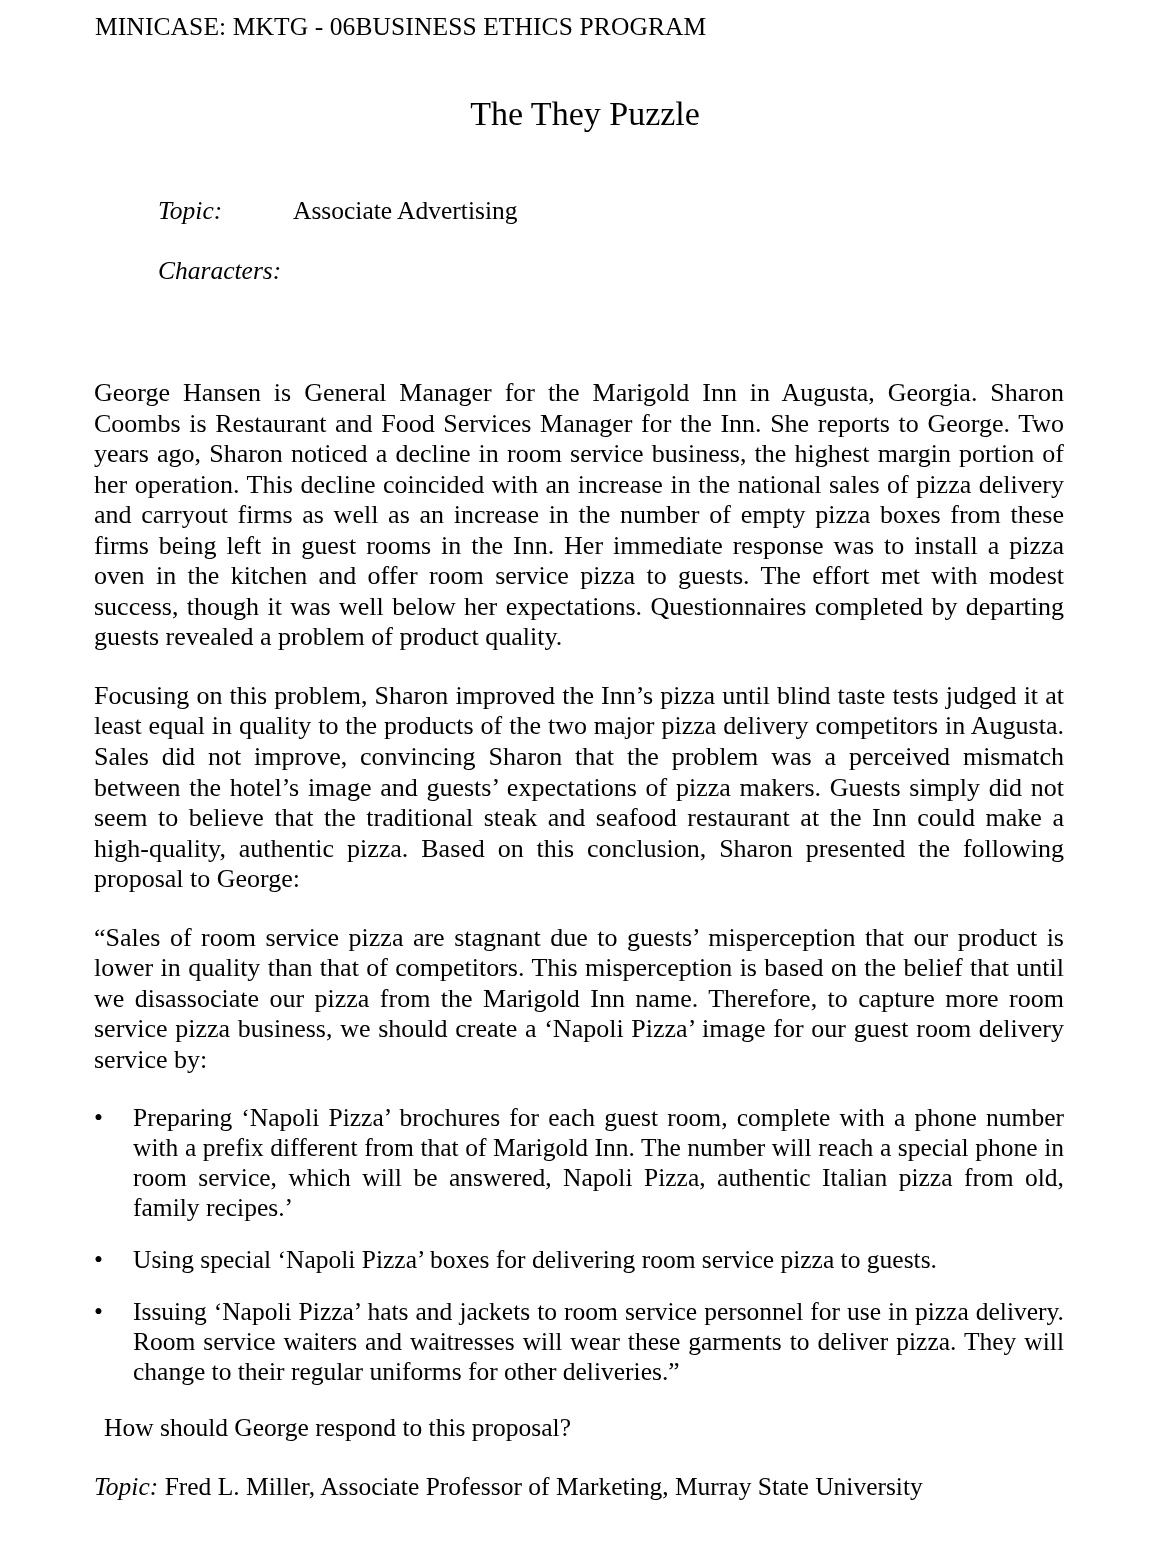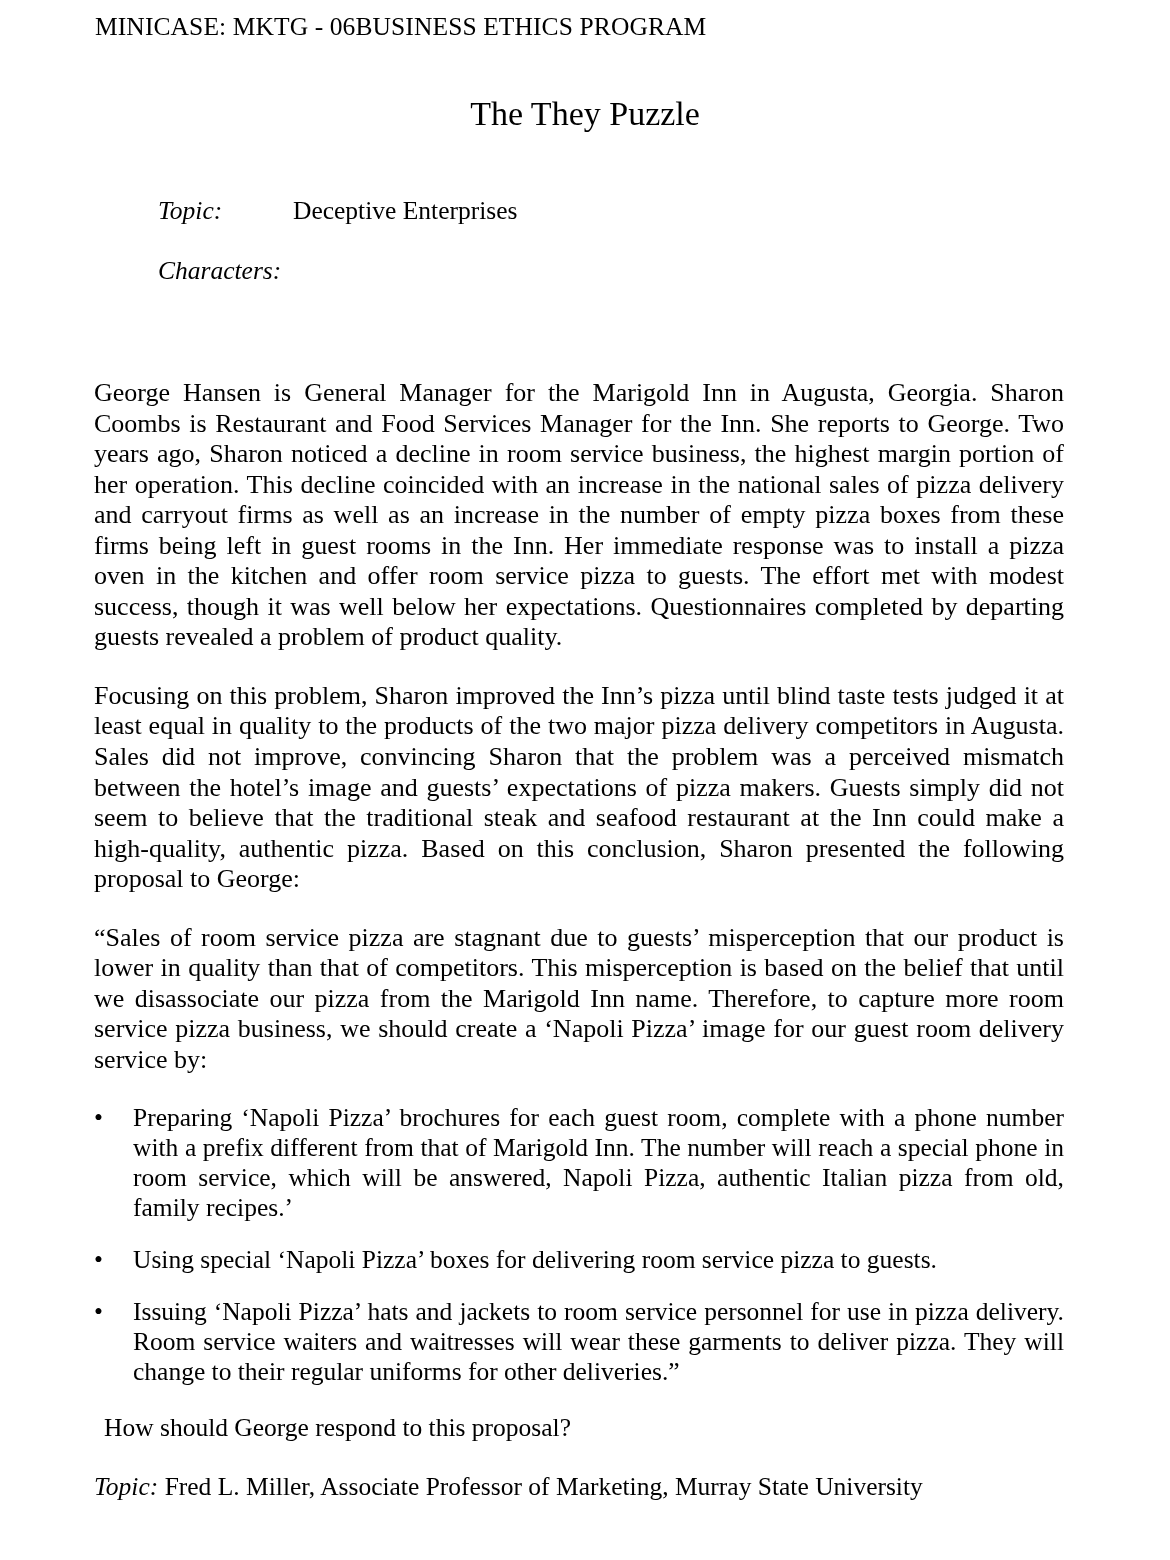--- a/index.html
+++ b/index.html
@@ -148,21 +148,21 @@
   <div class="doc-header">
     <span class="left">MINICASE: MKTG - 06</span>
     <span class="right">BUSINESS ETHICS PROGRAM</span>
   </div>
 
   <h1 class="doc-title">The They Puzzle</h1>
 
   <div class="meta">
     <div class="meta-row">
       <span class="meta-label">Topic:</span>
-      <span class="meta-value">Deceptive Enterprises</span>
+      <span class="meta-value">Associate Advertising</span>
     </div>
     <div class="meta-row">
       <span class="meta-label">Characters:</span>
     </div>
   </div>
 
   <div class="body-col">
     <p class="para">George Hansen is General Manager for the Marigold Inn in Augusta, Georgia. Sharon Coombs is Restaurant and Food Services Manager for the Inn. She reports to George. Two years ago, Sharon noticed a decline in room service business, the highest margin portion of her operation. This decline coincided with an increase in the national sales of pizza delivery and carryout firms as well as an increase in the number of empty pizza boxes from these firms being left in guest rooms in the Inn. Her immediate response was to install a pizza oven in the kitchen and offer room service pizza to guests. The effort met with modest success, though it was well below her expectations. Questionnaires completed by departing guests revealed a problem of product quality.</p>
     <p class="para">Focusing on this problem, Sharon improved the Inn’s pizza until blind taste tests judged it at least equal in quality to the products of the two major pizza delivery competitors in Augusta. Sales did not improve, convincing Sharon that the problem was a perceived mismatch between the hotel’s image and guests’ expectations of pizza makers. Guests simply did not seem to believe that the traditional steak and seafood restaurant at the Inn could make a high-quality, authentic pizza.  Based on this conclusion, Sharon presented the following proposal to George:</p>
     <p class="para">“Sales of room service pizza are stagnant due to guests’ misperception that our product is lower in quality than that of competitors. This misperception is based on the belief that until we disassociate our pizza from the Marigold Inn name. Therefore, to capture more room service pizza business, we should create a ‘Napoli Pizza’ image for our guest room delivery service by:</p>

